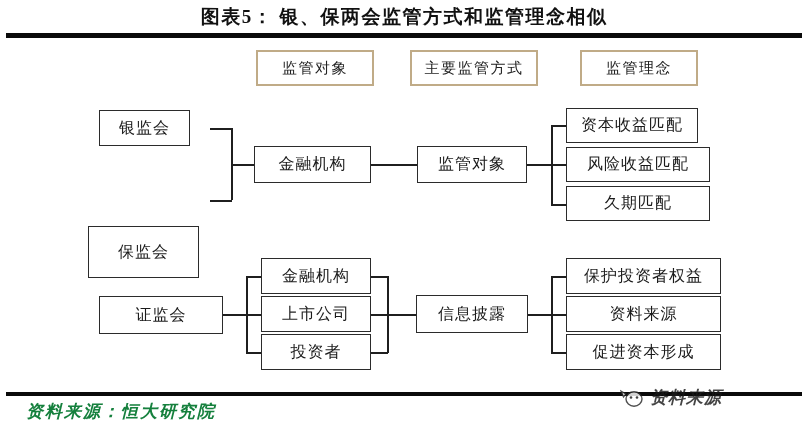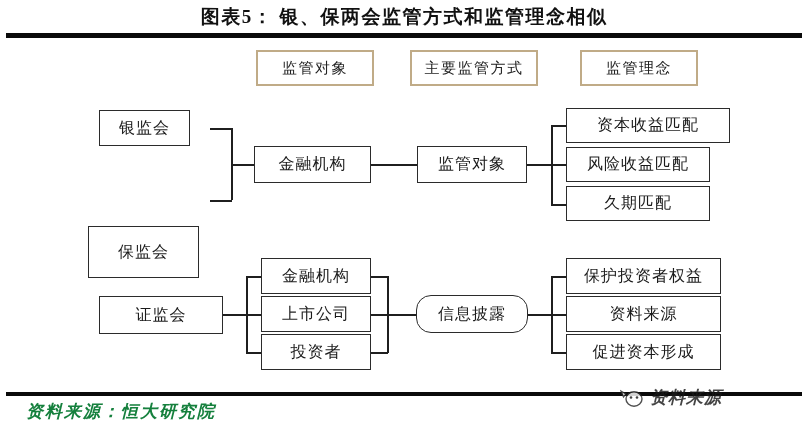--- a/index.html
+++ b/index.html
@@ -133,21 +133,21 @@
   <div class="hline" style="left:371px;top:164px;width:47px;"></div>
 
   <div class="box dark" style="left:417px;top:146px;width:110px;height:37px;">监管对象</div>
 
   <div class="hline" style="left:527px;top:164px;width:25px;"></div>
   <div class="vline" style="left:551px;top:125px;height:80px;"></div>
   <div class="hline" style="left:551px;top:125px;width:16px;"></div>
   <div class="hline" style="left:551px;top:164px;width:16px;"></div>
   <div class="hline" style="left:551px;top:204px;width:16px;"></div>
 
-  <div class="box dark" style="left:566px;top:108px;width:164px;height:35px;">资本收益匹配</div>
+  <div class="box dark" style="left:566px;top:108px;width:132px;height:35px;">资本收益匹配</div>
   <div class="box dark" style="left:566px;top:147px;width:144px;height:35px;">风险收益匹配</div>
   <div class="box dark" style="left:566px;top:186px;width:144px;height:35px;">久期匹配</div>
 
   <div class="box dark" style="left:99px;top:296px;width:124px;height:38px;">证监会</div>
 
   <div class="hline" style="left:223px;top:314px;width:24px;"></div>
   <div class="vline" style="left:246px;top:276px;height:77px;"></div>
   <div class="hline" style="left:246px;top:276px;width:16px;"></div>
   <div class="hline" style="left:246px;top:314px;width:16px;"></div>
   <div class="hline" style="left:246px;top:352px;width:16px;"></div>
@@ -155,21 +155,21 @@
   <div class="box dark" style="left:261px;top:258px;width:110px;height:36px;">金融机构</div>
   <div class="box dark" style="left:261px;top:296px;width:110px;height:36px;">上市公司</div>
   <div class="box dark" style="left:261px;top:334px;width:110px;height:36px;">投资者</div>
 
   <div class="hline" style="left:371px;top:276px;width:17px;"></div>
   <div class="hline" style="left:371px;top:314px;width:17px;"></div>
   <div class="hline" style="left:371px;top:352px;width:17px;"></div>
   <div class="vline" style="left:387px;top:276px;height:77px;"></div>
   <div class="hline" style="left:387px;top:314px;width:30px;"></div>
 
-  <div class="box dark" style="left:416px;top:295px;width:112px;height:38px;border-radius:15px;">信息披露</div>
+  <div class="box dark" style="left:416px;top:295px;width:112px;height:38px;">信息披露</div>
 
   <div class="hline" style="left:528px;top:314px;width:24px;"></div>
   <div class="vline" style="left:551px;top:276px;height:77px;"></div>
   <div class="hline" style="left:551px;top:276px;width:16px;"></div>
   <div class="hline" style="left:551px;top:314px;width:16px;"></div>
   <div class="hline" style="left:551px;top:352px;width:16px;"></div>
 
   <div class="box dark" style="left:566px;top:258px;width:155px;height:36px;">保护投资者权益</div>
   <div class="box dark" style="left:566px;top:296px;width:155px;height:36px;">资料来源</div>
   <div class="box dark" style="left:566px;top:334px;width:155px;height:36px;">促进资本形成</div>

